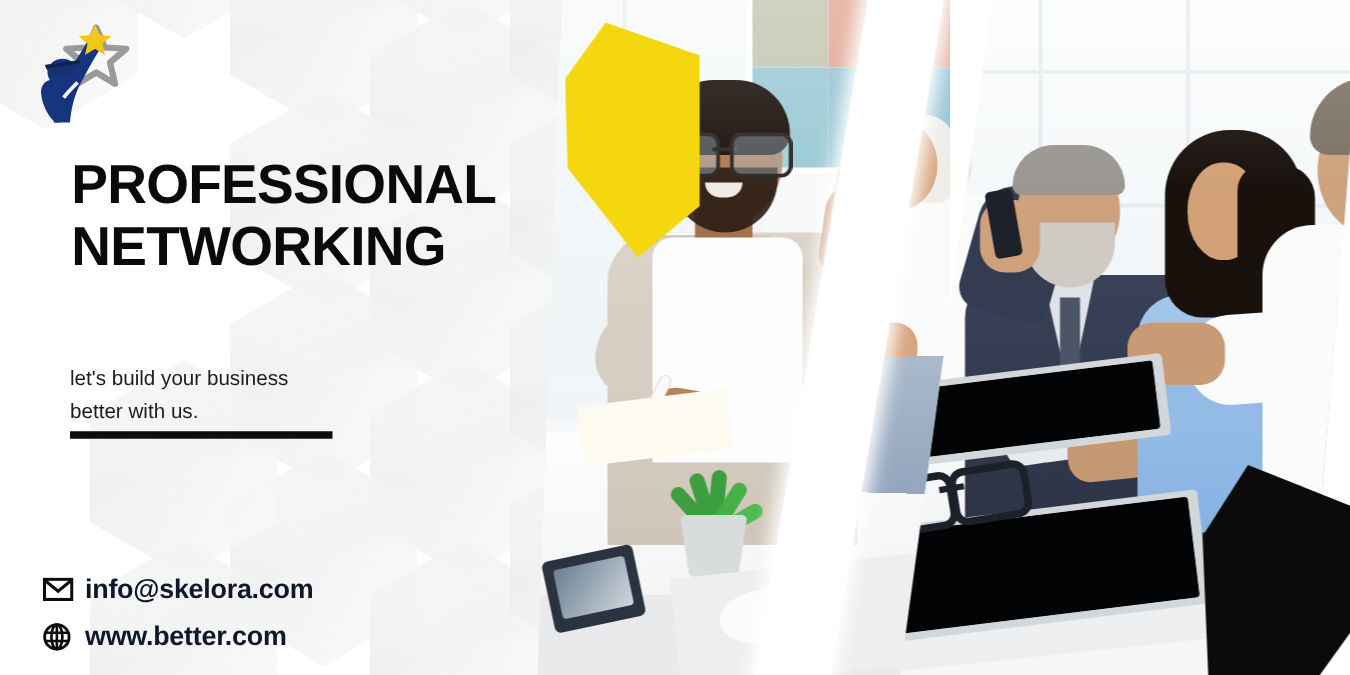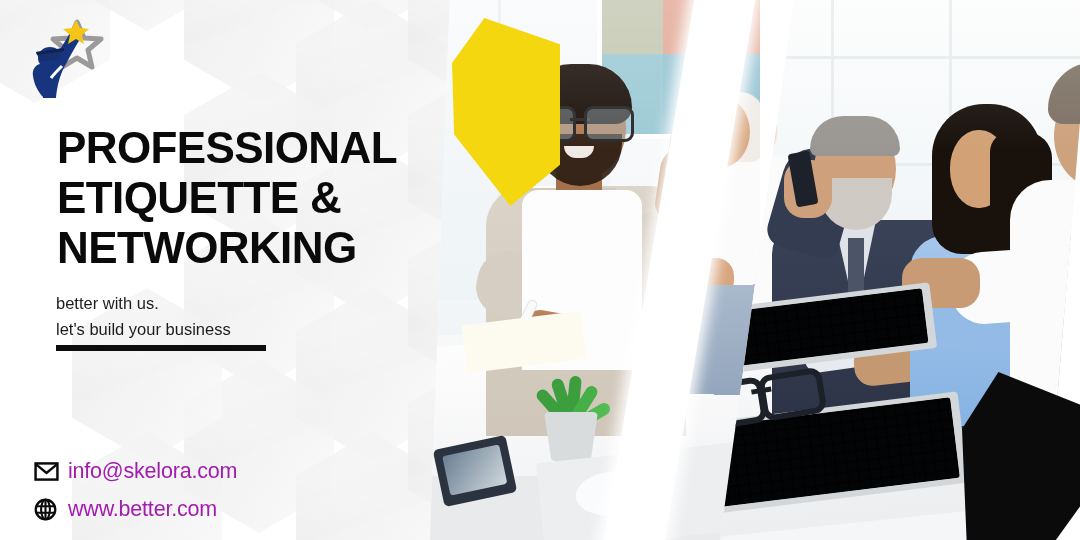--- a/index.html
+++ b/index.html
@@ -232,21 +232,21 @@
   .workshop{position:absolute;left:22px;top:360px;font-size:36px;font-weight:bold;color:#0a0a0a;
     letter-spacing:-0.4px;white-space:nowrap;}
 
   .register{position:absolute;left:57px;top:410px;width:200px;height:32px;background:#F5D710;
     display:flex;align-items:center;justify-content:center;
     font-size:13px;font-weight:600;color:#15120a;letter-spacing:1.6px;}
 
   .contact{position:absolute;left:34px;top:452px;}
   .crow{display:flex;align-items:center;height:38px;}
   .crow .ic{width:34px;display:flex;align-items:center;}
-  .crow .tx{font-size:21.5px;font-weight:normal;color:#a21caf;letter-spacing:-0.2px;}
+  .crow .tx{font-size:21.5px;font-weight:bold;color:#0f172a;letter-spacing:-0.2px;}
 </style>
 </head>
 <body>
 
 <div id="poster">
 
   <div class="hexfield">
     <div class="hex" style="left:-40px;top:-70px;"></div>
     <div class="hexline" style="left:-40px;top:-70px;"></div>
     <div class="hex" style="left:72px;top:-142px;"></div>
@@ -437,27 +437,26 @@
         <ellipse cx="36" cy="50" rx="12" ry="11" fill="#16357e"></ellipse>
         <path d="M22 44 L50 40 L44 52 L26 53 Z" fill="#17306f"></path>
         <path d="M22 44 L50 40 L50 43 L23 47 Z" fill="#0f2352"></path>
         <path d="M62 12 L66 20 L75 21 L68 27 L70 36 L62 31 L54 36 L56 27 L49 21 L58 20 Z" fill="#f5c518"></path>
         <path d="M48 58 C44 62 40 66 37 70" stroke="#ffffff" stroke-width="3" fill="none"></path>
       </svg>
     </div>
 
     <div class="headline">
       <div>PROFESSIONAL</div>
-      <div>ETIQUETTE &amp;</div>
       <div>NETWORKING</div>
     </div>
 
     <div class="tagline">
+      <div>let's build your business</div>
       <div>better with us.</div>
-      <div>let's build your business</div>
     </div>
 
     <div class="rule"></div>
 
 
 
     <div class="contact">
       <div class="crow">
         <span class="ic">
           <svg viewBox="0 0 26 20" width="25" height="19" aria-hidden="true">

